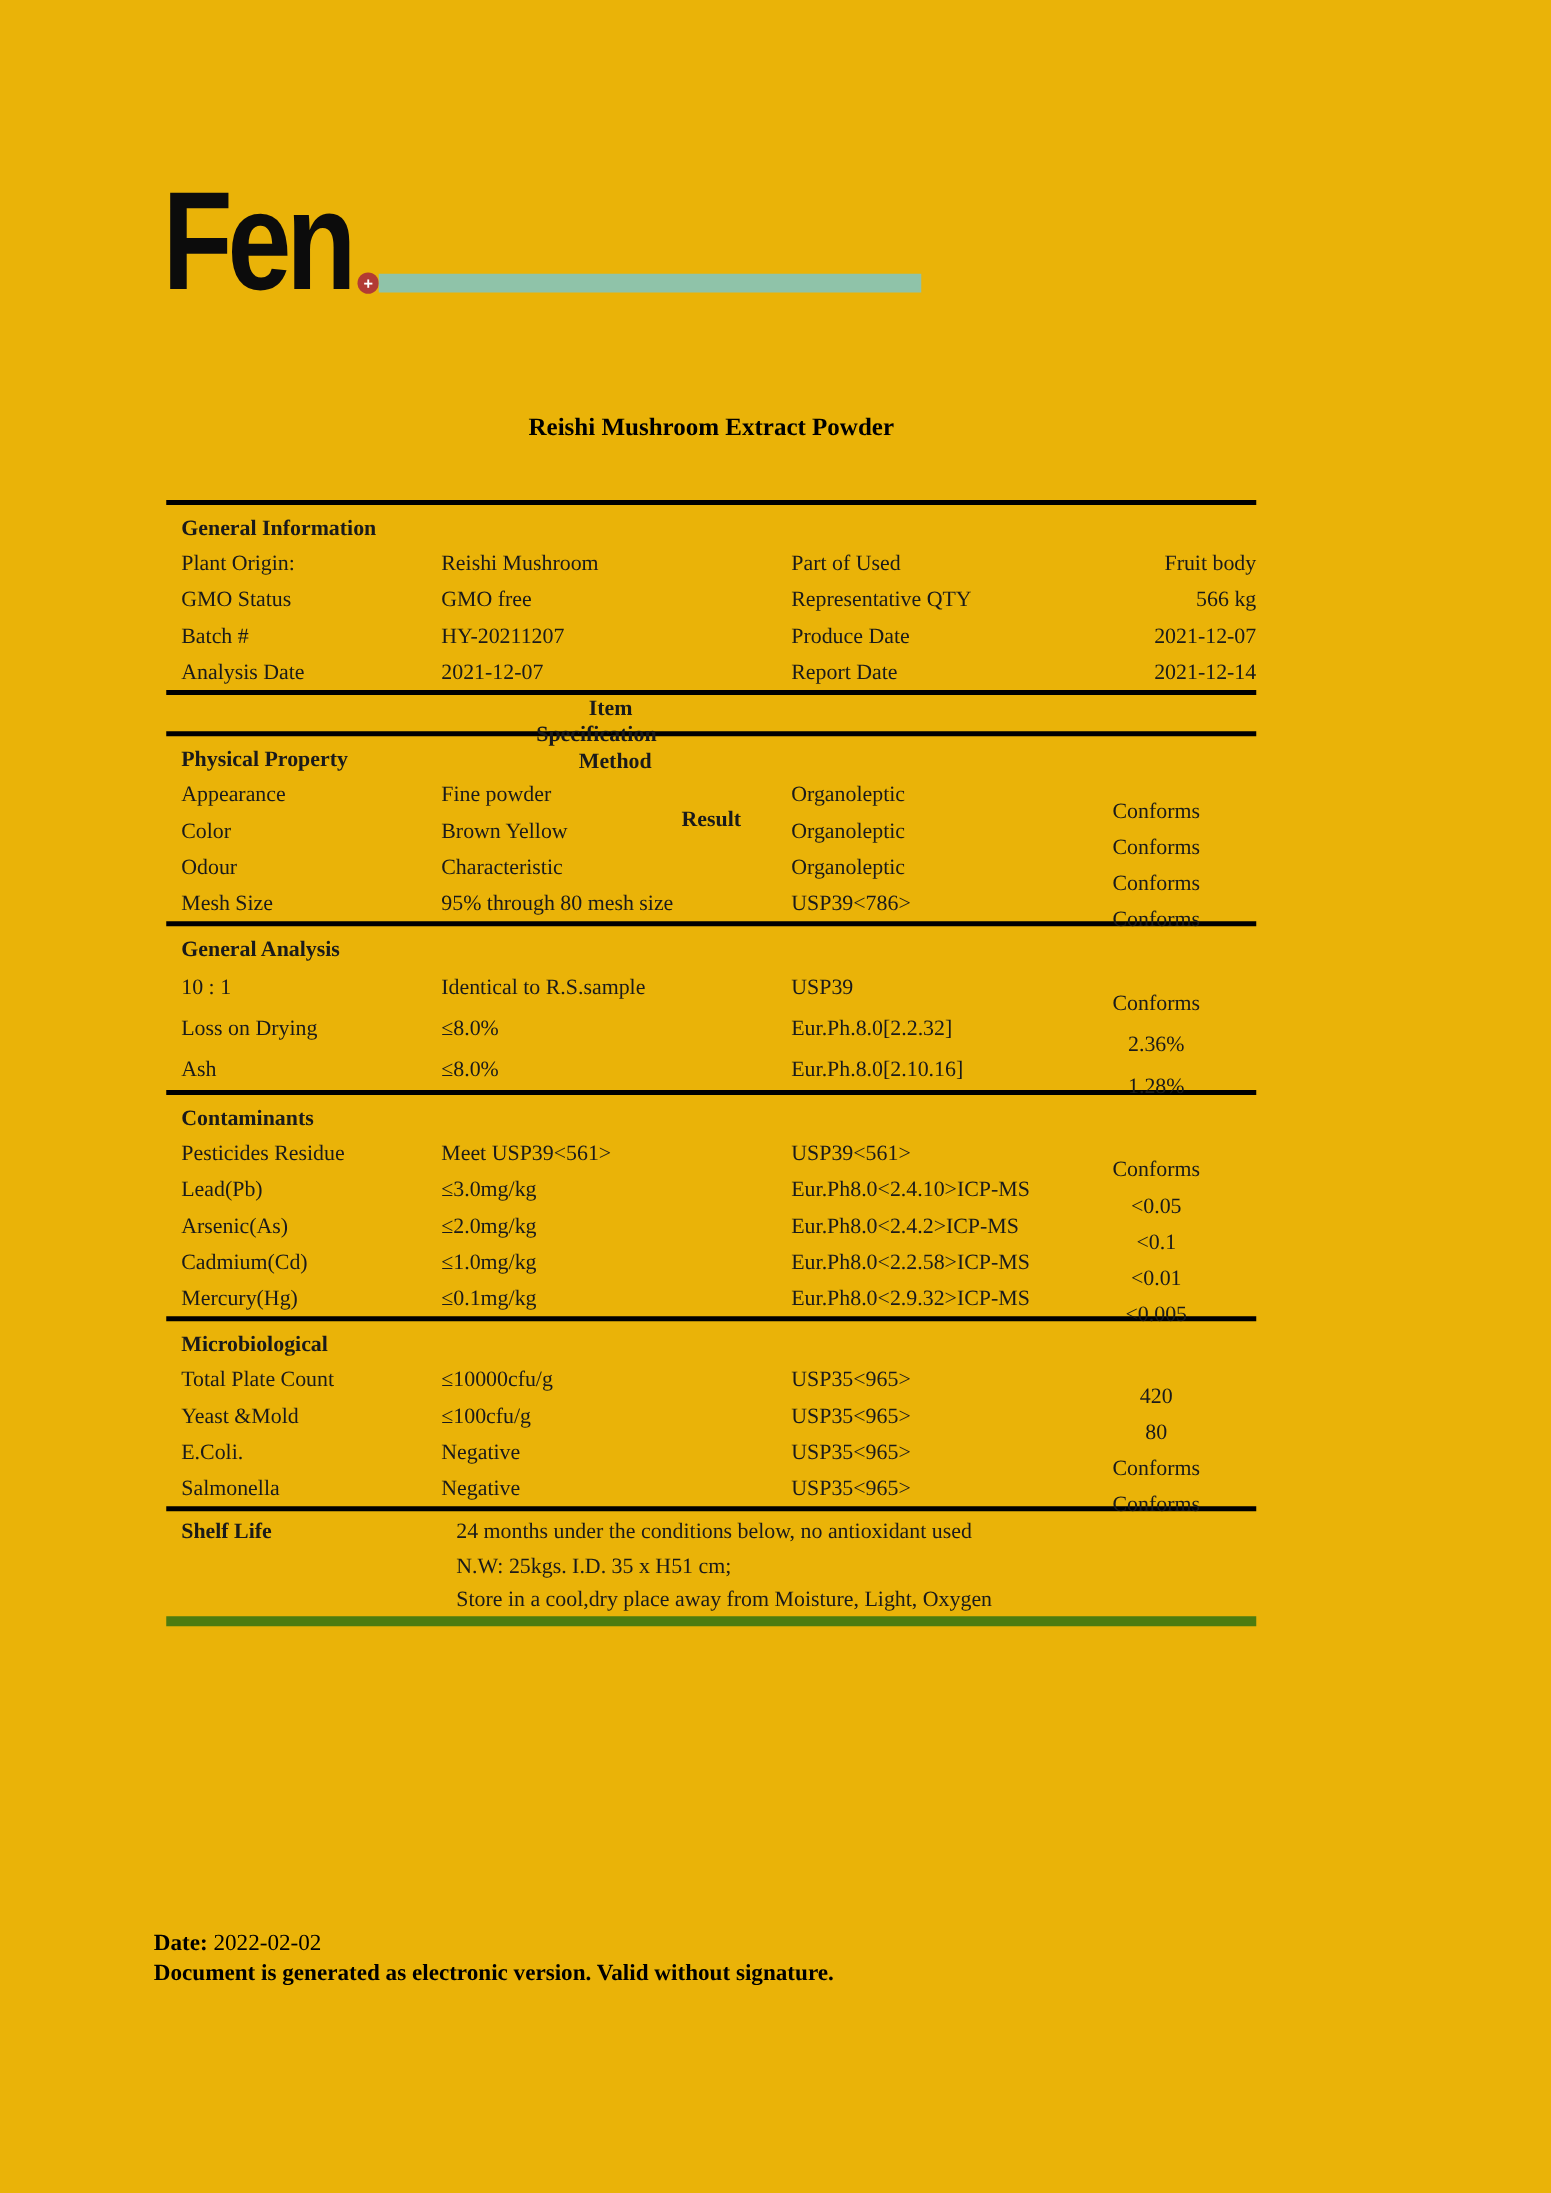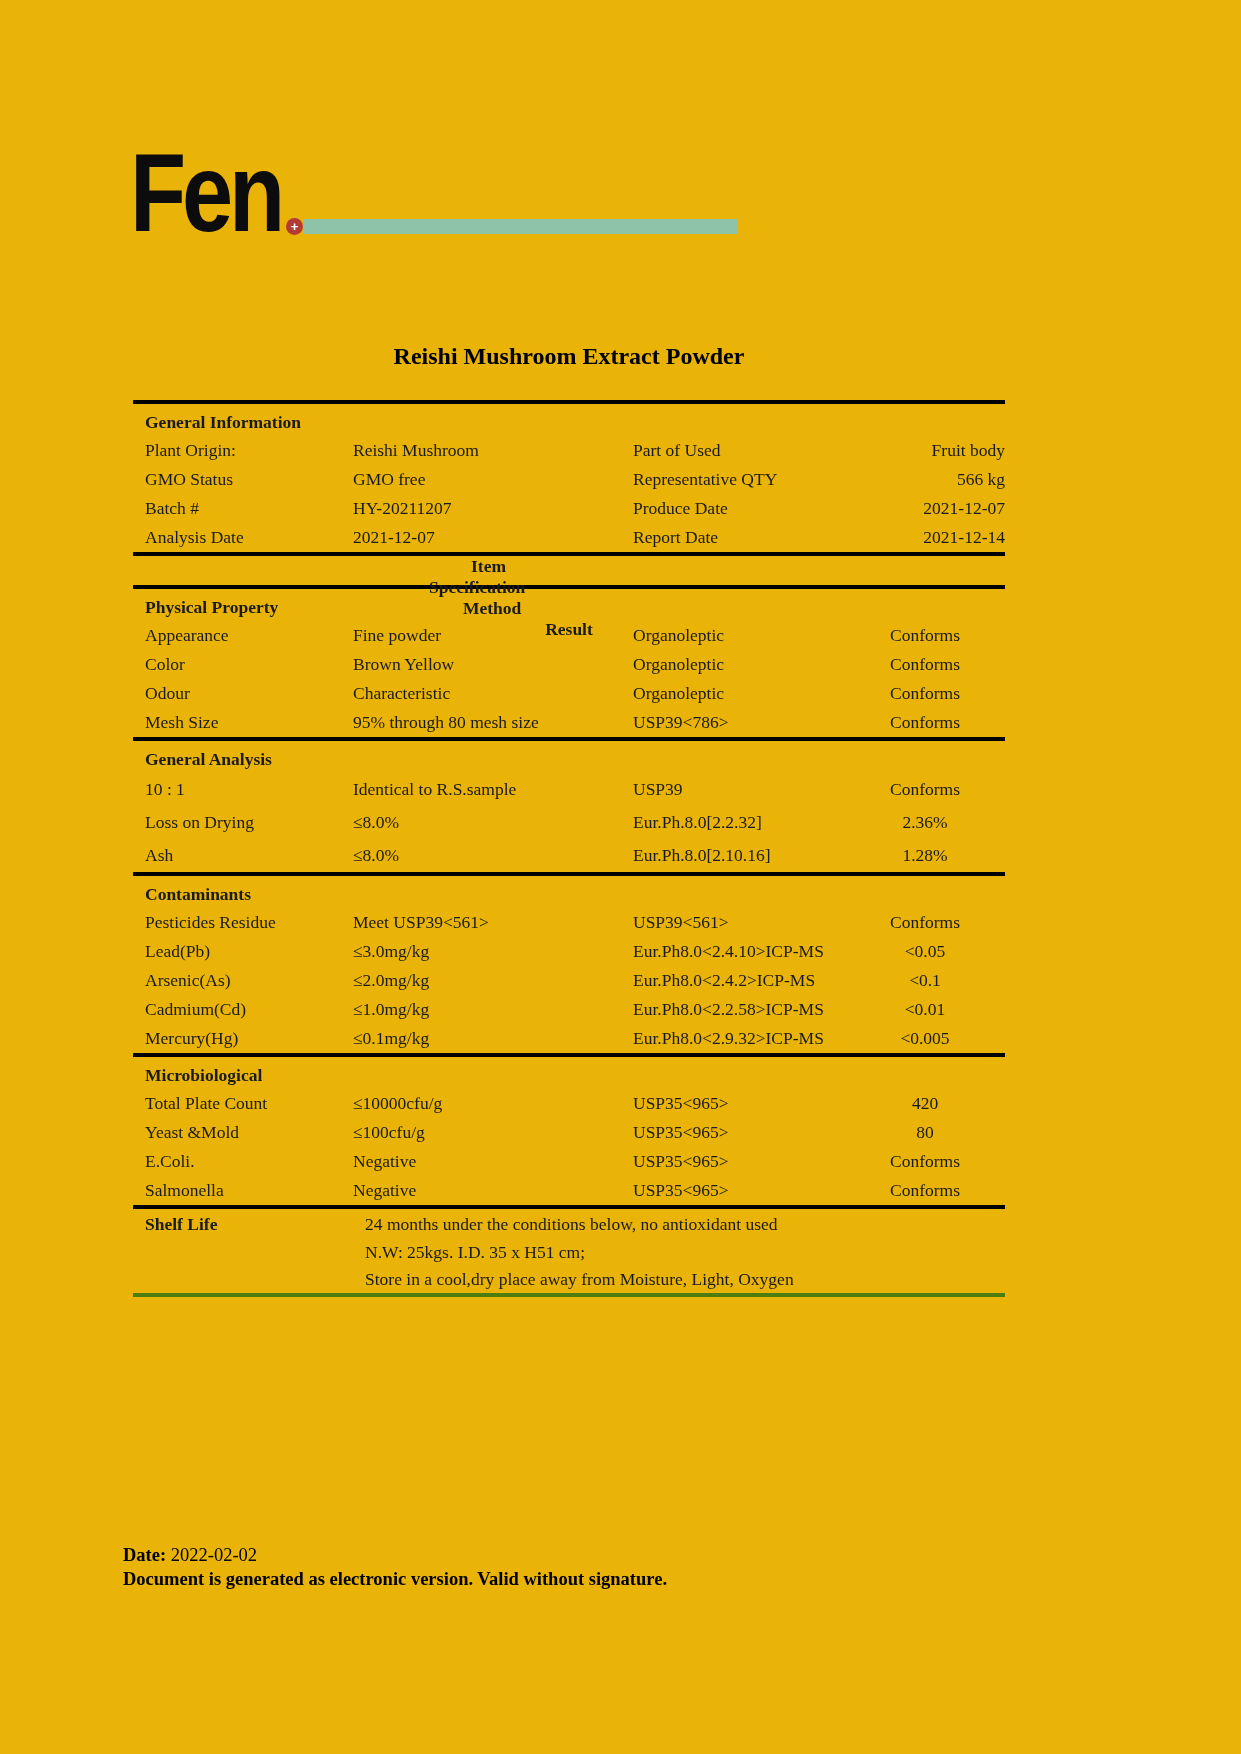--- a/index.html
+++ b/index.html
@@ -34,38 +34,38 @@
     position:absolute; left:173px; top:74px;
     width:434px; height:15px;
     background:#8fc3a9;
   }
   
   .doc-title {
     position:absolute; left:133px; top:268px; width:872px;
     text-align:center; font-size:29px; font-weight:bold; color:#000;
   }
   .doc-subtitle {
-    position:absolute; left:133px; top:343px; width:872px;
-    text-align:center; font-size:24px; font-weight:bold; color:#000;
+    position:absolute; left:133px; top:331px; width:872px;
+    text-align:center; font-size:20px; font-weight:bold; color:#000;
   }
   
   .coa-table { position:absolute; left:133px; top:400px; width:872px; font-size:17.5px; }
   .thick { border-top:4px solid #000; }
-  .thick-bottom { border-bottom:4px solid #4d7c0f; }
+  .thick-bottom { border-bottom:8px solid #4d7c0f; }
   .sec-heading {
     height:32px; display:flex; align-items:center;
     padding-left:12px; font-weight:bold; padding-top:4px;
   }
   .t-row { display:flex; height:29px; align-items:center; }
   .tall-rows .t-row { height:33px; }
   .cell { display:block; }
   .c1 { width:220px; padding-left:12px; }
   .c2 { width:280px; }
   .c3 { width:212px; }
-  .c4 { flex:1; text-align:center; }
+  .c4 { flex:1; text-align:center;margin-top:26px; }
   .c4-left { flex:1; text-align:right; }
   .header-row { height:33px; font-weight:bold;flex-direction:column; }
   .header-row .c4 { text-align:center; }
   
   .storage-row { display:flex; min-height:27px; align-items:center; }
   .storage-row.first { min-height:30px; }
   .storage-label { width:220px; padding-left:12px; font-weight:bold; }
   .storage-text { flex:1; padding-left:12px; }
   
   .footer { position:absolute; left:123px; top:1545px; font-size:18.5px; color:#000; }

